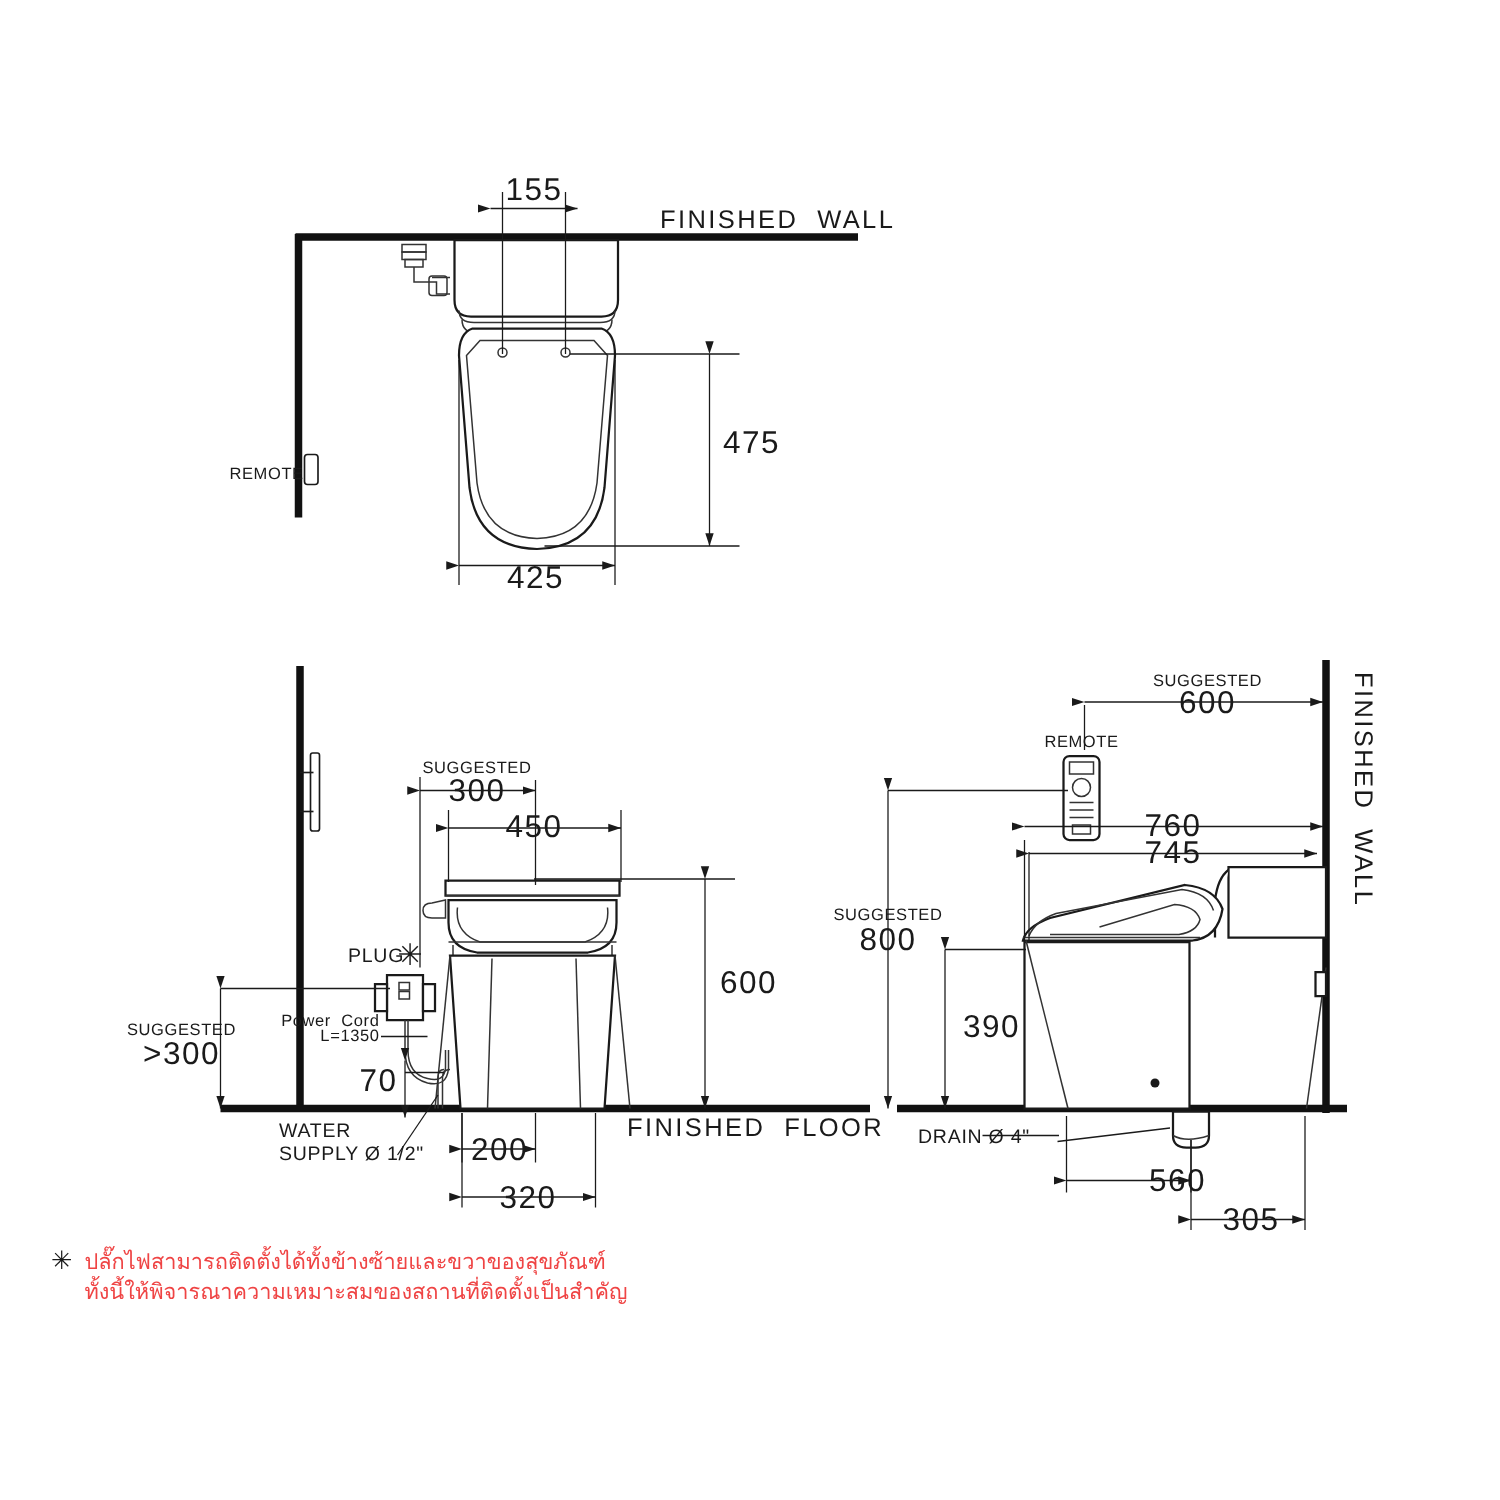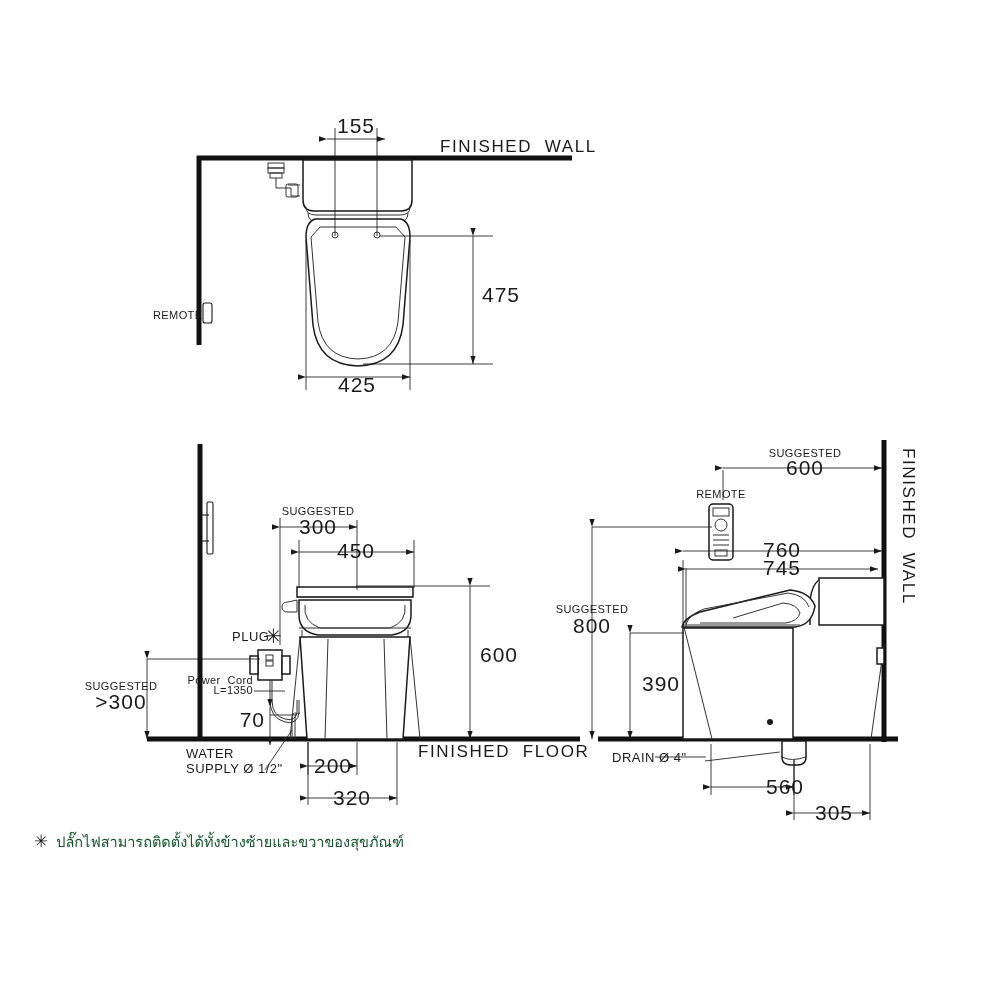--- a/index.html
+++ b/index.html
@@ -108,21 +108,21 @@
     color: #1a1a1a;
   }
   .note-lines {
     display: flex;
     flex-direction: column;
   }
   .note-line {
     font-family: "DejaVu Sans", sans-serif;
     font-size: 14.5px;
     line-height: 20px;
-    color: #14532d;
+    color: #ef4444;
     white-space: nowrap;
   }
 </style>
 </head>
 <body>
 
 <div id="drawing-root">
 
   <svg class="sheet" viewBox="0 0 1000 1000">
     <defs>
@@ -382,17 +382,18 @@
         <text class="dimtxt" x="834" y="820" text-anchor="middle">305</text>
       </g>
     </g>
   </svg>
 
   <div class="note-block">
     <div class="note-row">
       <span class="note-star">✳</span>
       <span class="note-lines">
         <span class="note-line">ปลั๊กไฟสามารถติดตั้งได้ทั้งข้างซ้ายและขวาของสุขภัณฑ์</span>
+        <span class="note-line">ทั้งนี้ให้พิจารณาความเหมาะสมของสถานที่ติดตั้งเป็นสำคัญ</span>
       </span>
     </div>
   </div>
 
 </div>
 
 </body></html>

